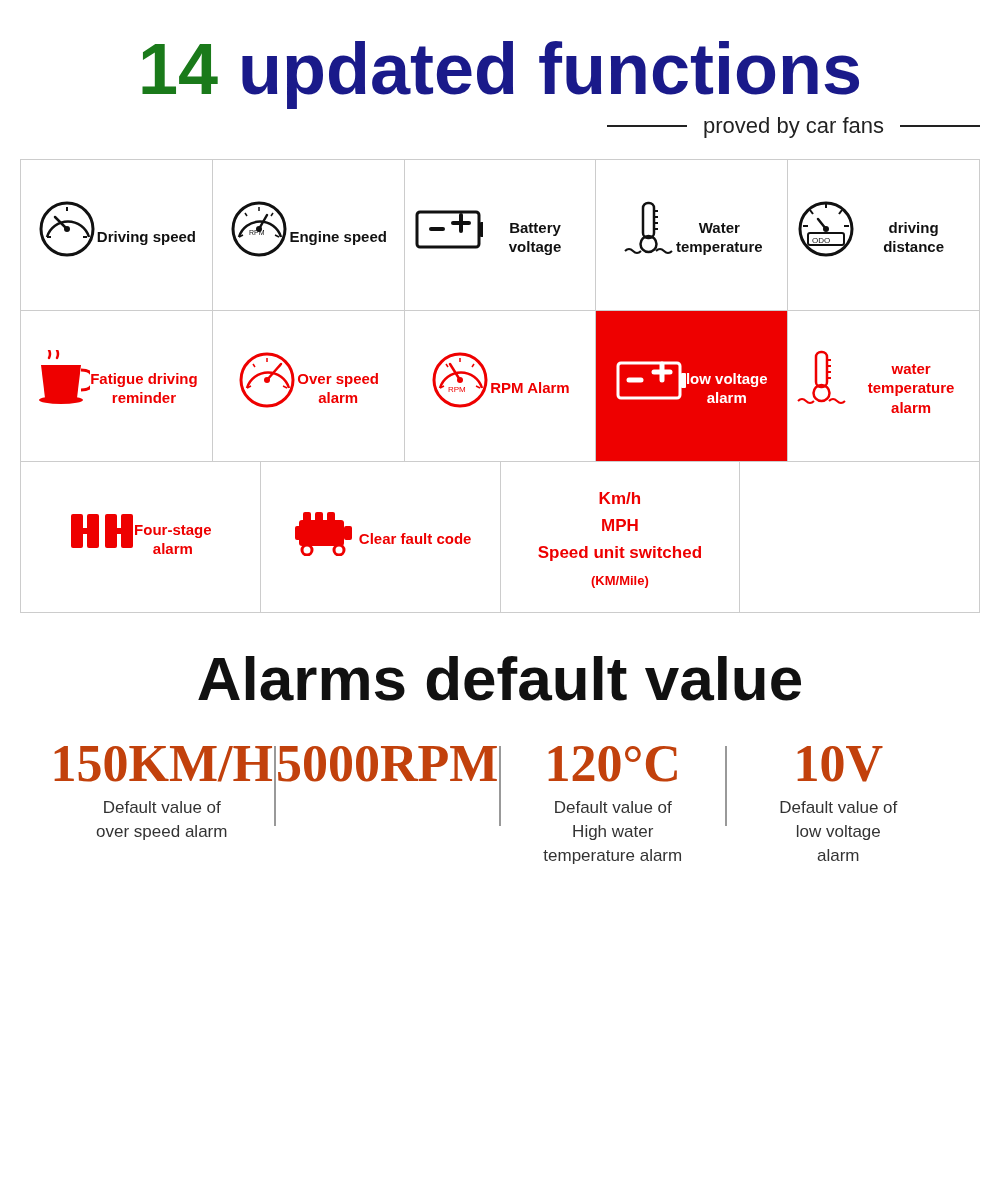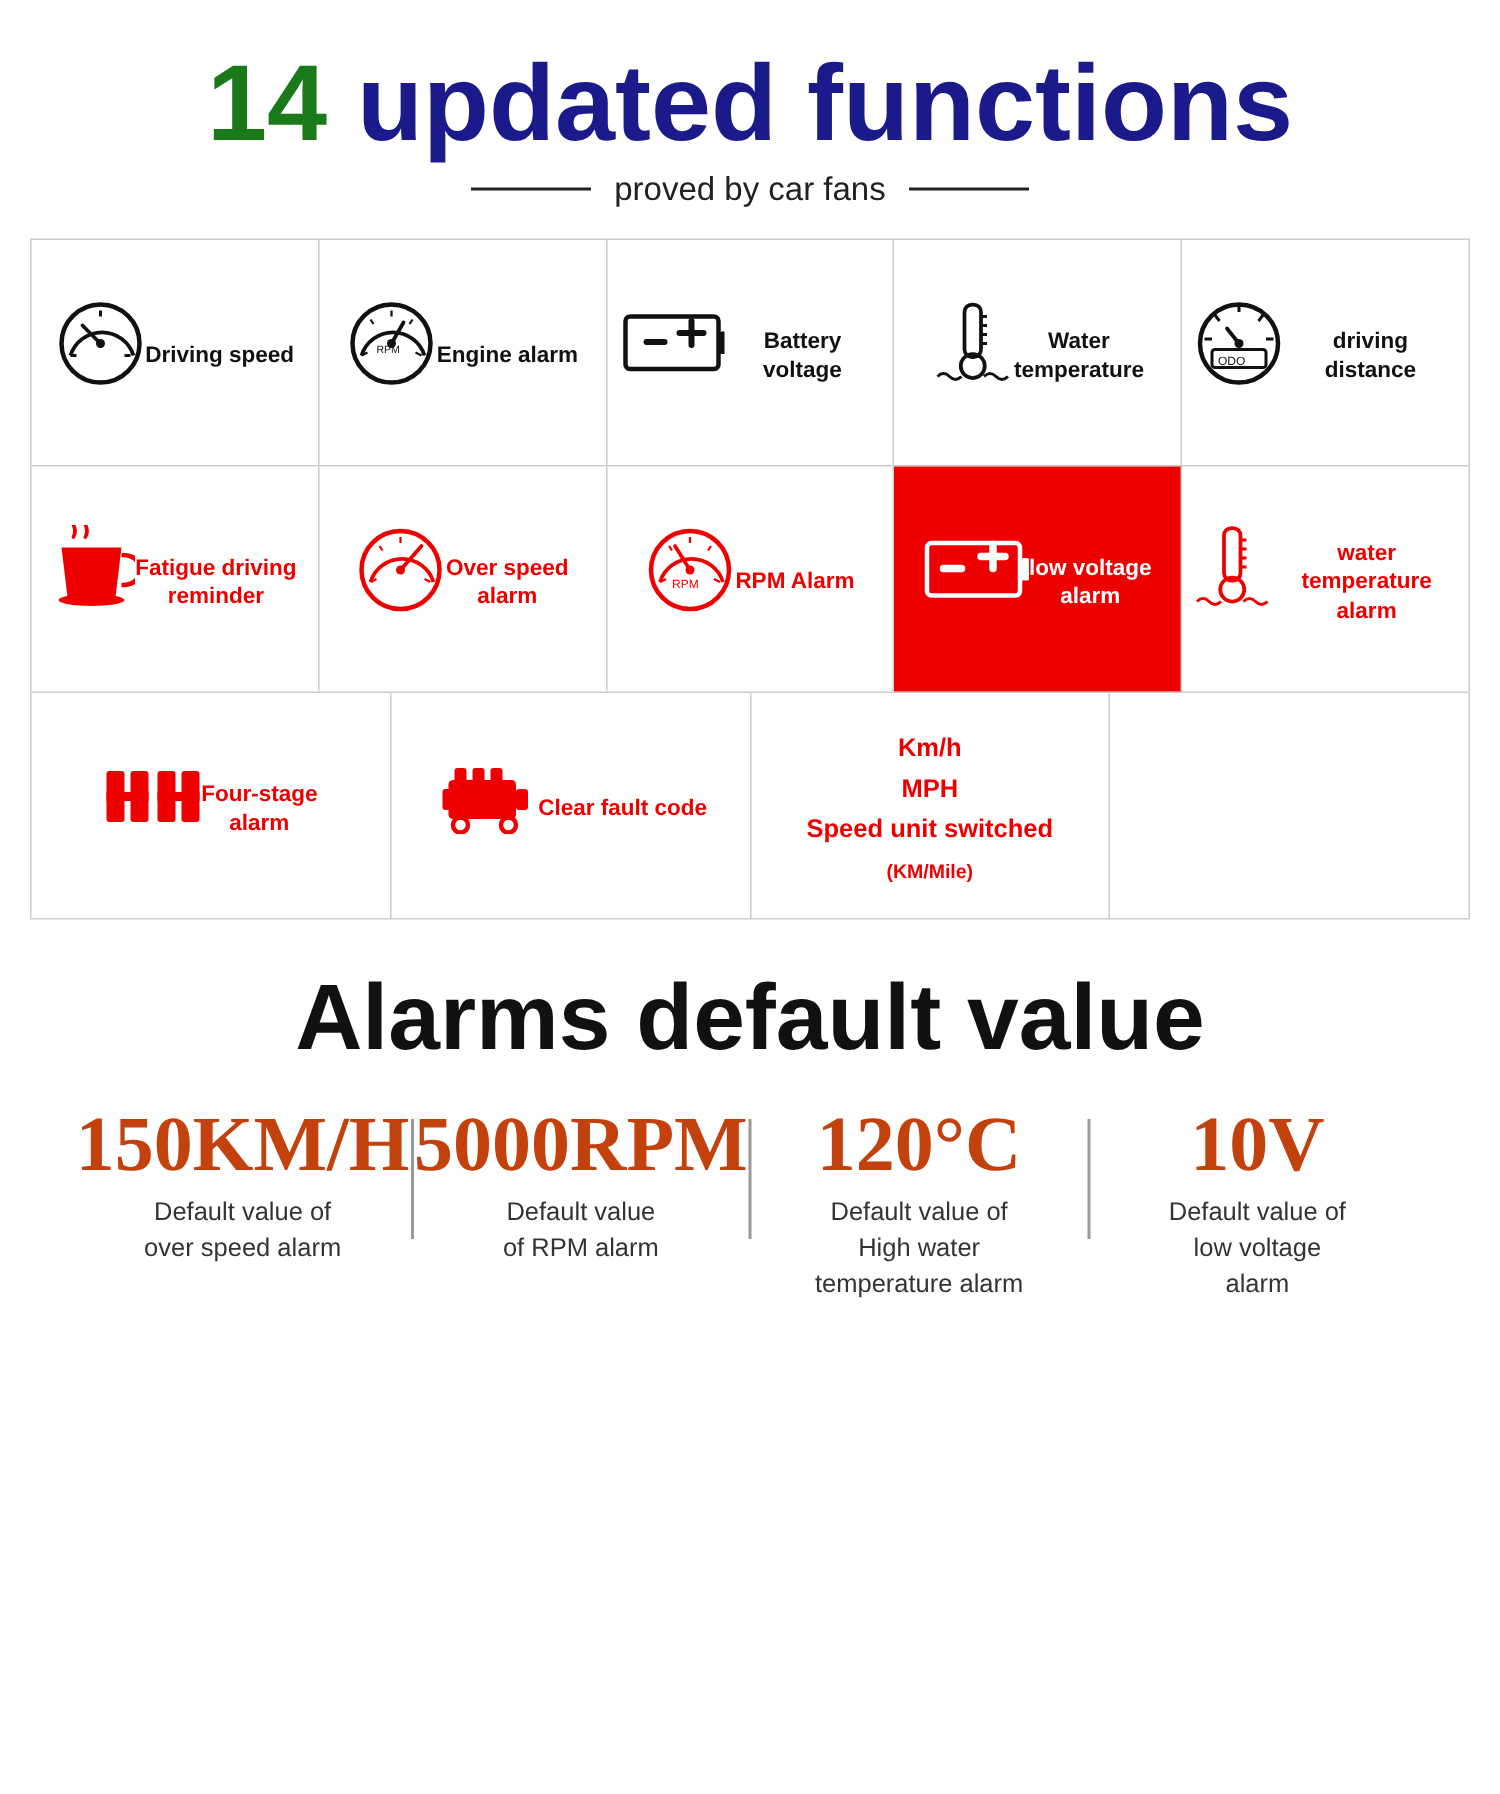--- a/index.html
+++ b/index.html
@@ -27,21 +27,21 @@
       line-height: 1.1;
     }
     .title-number { color: #1a7a1a; }
     .title-updated { color: #1a1a8a; }
     .title-fu { color: #1a1a8a; }
     .title-nctions { color: #1a1a8a; }
 
     .subtitle {
       display: flex;
       align-items: center;
-      justify-content: center;
+      justify-content: flex-end;
       gap: 16px;
       font-size: 22px;
       color: #222;
       margin-top: 4px;
       margin-bottom: 20px;
     }
     .subtitle-line {
       display: inline-block;
       width: 80px;
       height: 2px;
@@ -186,21 +186,21 @@
 
             <line x1="10" y1="38" x2="14" y2="36" stroke="#111" stroke-width="1.5"></line>
             <line x1="50" y1="38" x2="46" y2="36" stroke="#111" stroke-width="1.5"></line>
             <line x1="30" y1="8" x2="30" y2="12" stroke="#111" stroke-width="1.5"></line>
             <line x1="16" y1="14" x2="18" y2="17" stroke="#111" stroke-width="1.5"></line>
             <line x1="44" y1="14" x2="42" y2="17" stroke="#111" stroke-width="1.5"></line>
 
             <text x="20" y="36" font-size="7" fill="#111">RPM</text>
           </svg>
         </div>
-        <div class="cell-label">Engine alarm</div>
+        <div class="cell-label">Engine speed</div>
       </div>
 
       <div class="grid-cell">
         <div class="cell-icon icon-black">
           <svg width="70" height="55" viewBox="0 0 70 55" fill="none" xmlns="http://www.w3.org/2000/svg">
 
             <rect x="4" y="10" width="62" height="35" rx="3" stroke="#111" stroke-width="3" fill="none"></rect>
 
             <rect x="67" y="20" width="5" height="15" rx="1" fill="#111"></rect>
 
@@ -398,21 +398,20 @@
 
       <div class="alarm-item">
         <div class="alarm-value">150KM/H</div>
         <div class="alarm-desc">Default value of<br>over speed alarm</div>
       </div>
 
       <div class="alarm-divider"></div>
 
       <div class="alarm-item">
         <div class="alarm-value">5000RPM</div>
-        <div class="alarm-desc">Default value<br>of RPM alarm</div>
       </div>
 
       <div class="alarm-divider"></div>
 
       <div class="alarm-item">
         <div class="alarm-value">120°C</div>
         <div class="alarm-desc">Default value of<br>High water<br>temperature alarm</div>
       </div>
 
       <div class="alarm-divider"></div>

